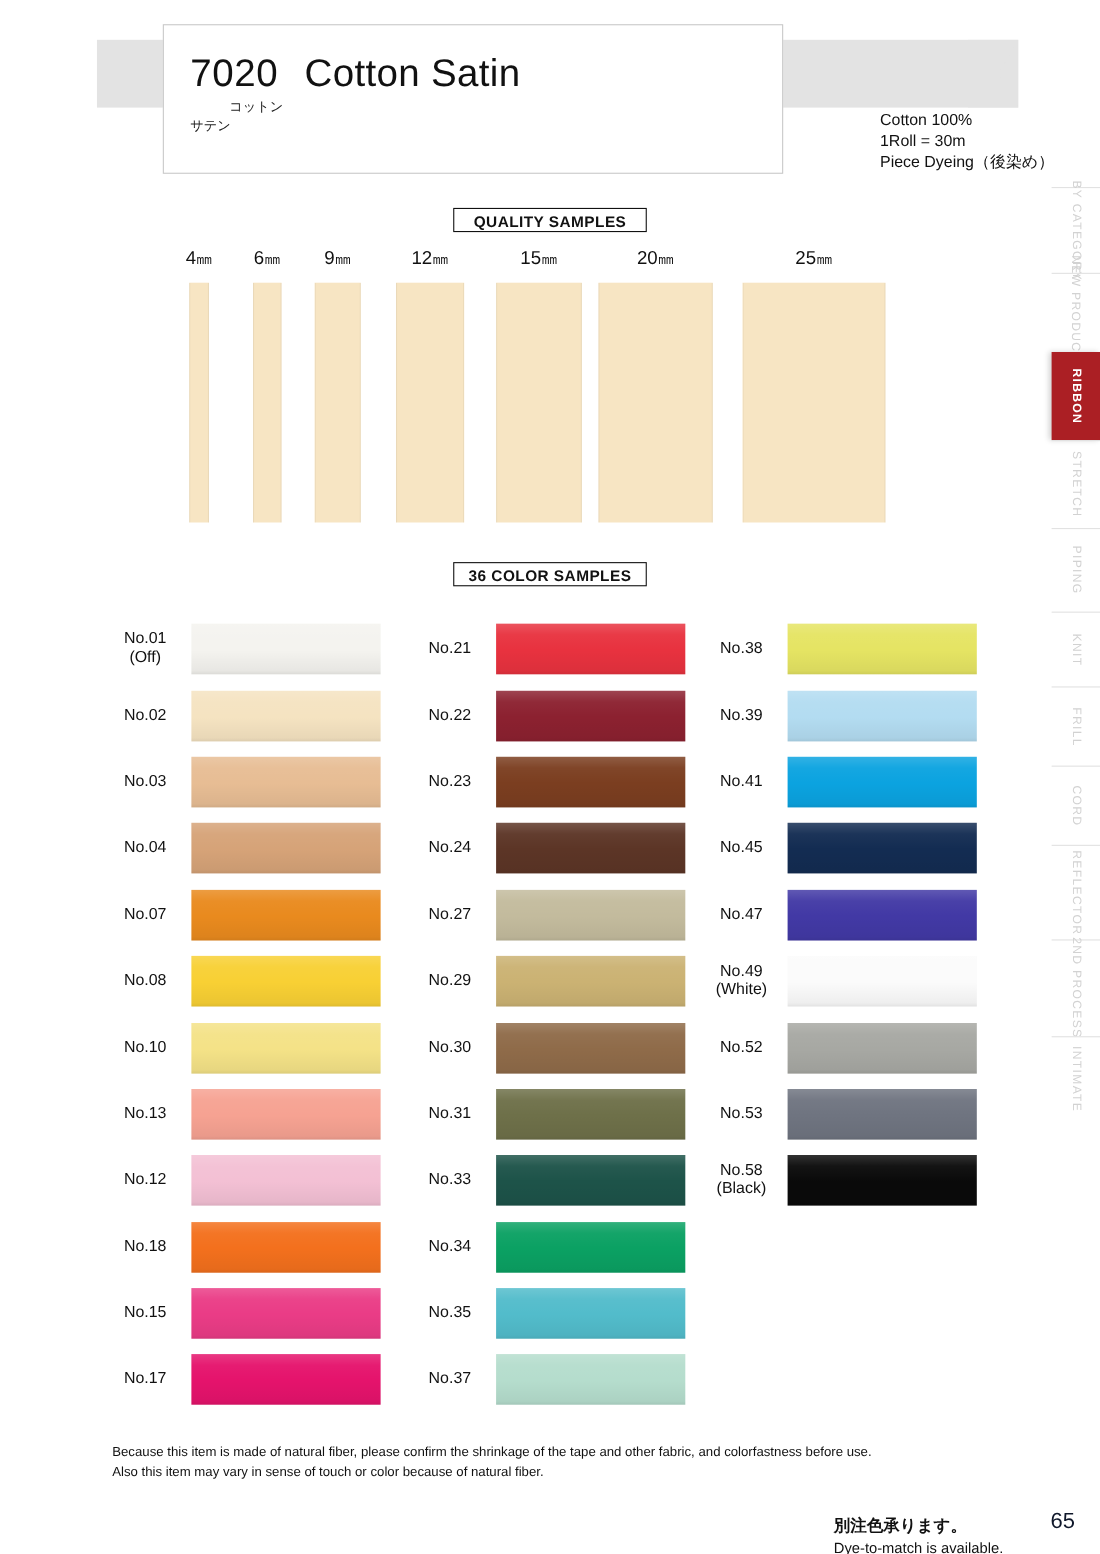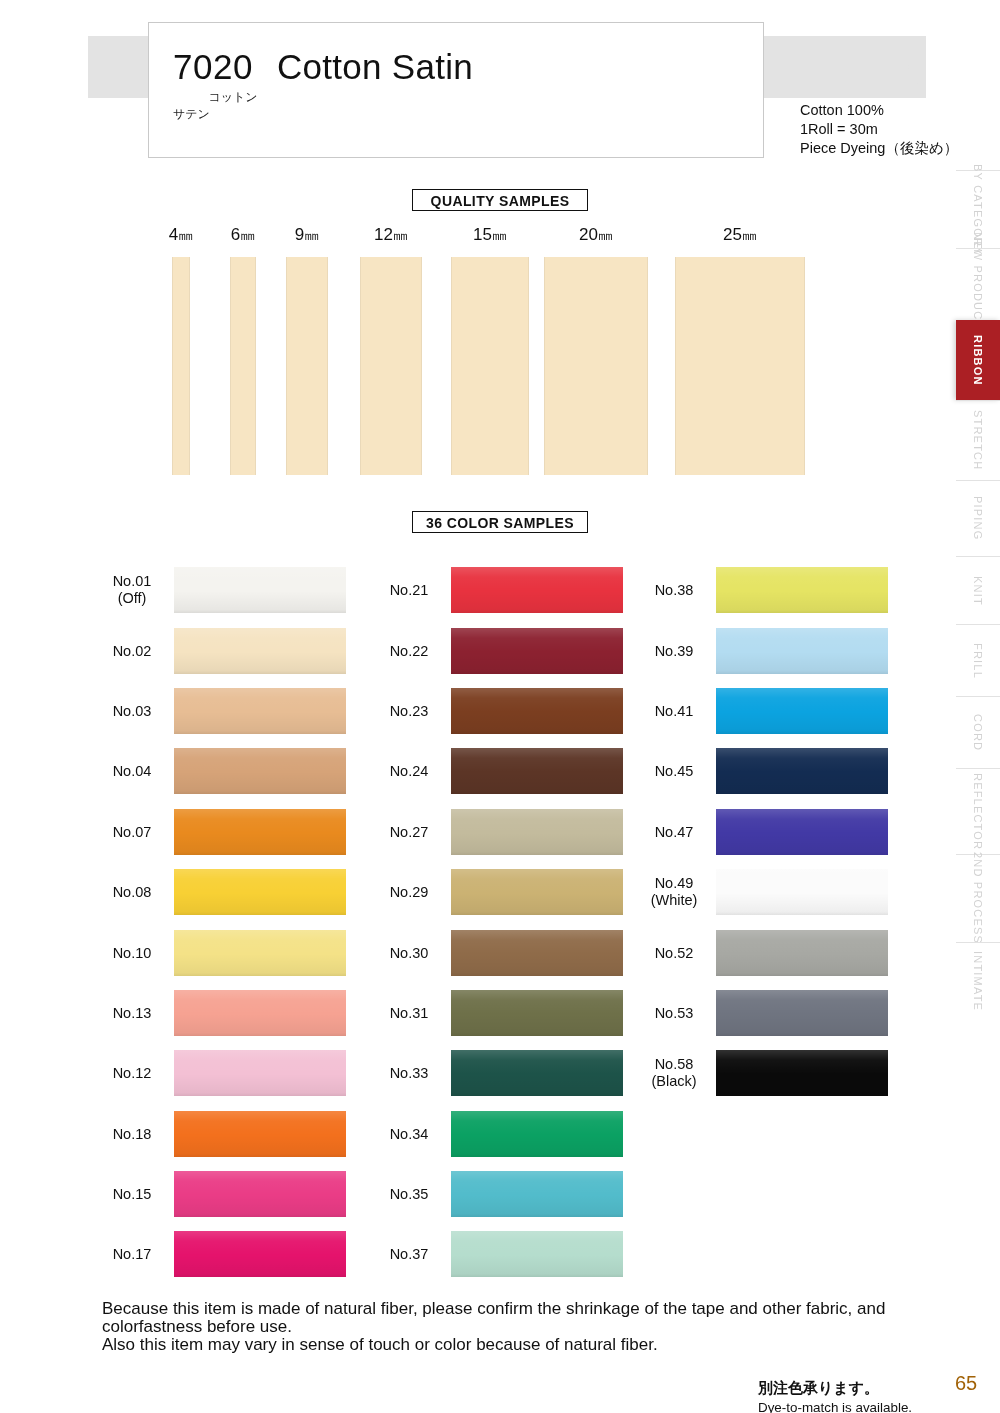--- a/index.html
+++ b/index.html
@@ -32,21 +32,21 @@
   #banner-notch {
     position: absolute;
     left: 880px; top: 36px;
     width: 46px; height: 62px;
     background: #e3e3e3;
     clip-path: polygon(0 0, 100% 0, 60% 50%, 100% 100%, 0 100%);
   }
   #title-card {
     position: absolute;
     left: 148px; top: 22px;
-    width: 616px; height: 136px;
+    width: 564px; height: 136px;
     background: #ffffff;
     border: 1px solid #c9c9c9;
     box-sizing: border-box;
   }
   #title-line {
     position: absolute;
     left: 24px; top: 24px;
     display: flex;
     align-items: baseline;
   }
@@ -183,22 +183,22 @@
     left: 102px; top: 1294px;
     width: 800px;
   }
   #footer-jp {
     font-size: 12.2px;
     line-height: 17px;
     color: #111;
     letter-spacing: -0.1px;
   }
   #footer-en {
-    margin-top: 6px;
-    font-size: 17px;
+    margin-top: 17px;
+    font-size: 12px;
     line-height: 18px;
     color: #111;
   }
   #dye-block {
     position: absolute;
     left: 758px; top: 1378px;
     text-align: left;
   }
   #dye-jp {
     font-size: 15px;
@@ -208,21 +208,21 @@
   }
   #dye-en {
     font-size: 13.4px;
     color: #111;
     line-height: 19px;
   }
   #page-number {
     position: absolute;
     left: 955px; top: 1372px;
     font-size: 20px;
-    color: #a16207;
+    color: #0f172a;
   }
 
   
   #sidebar-tabs {
     position: absolute;
     right: 0; top: 0;
     width: 48px; height: 1413px;
   }
   .side-tab {
     position: absolute;

